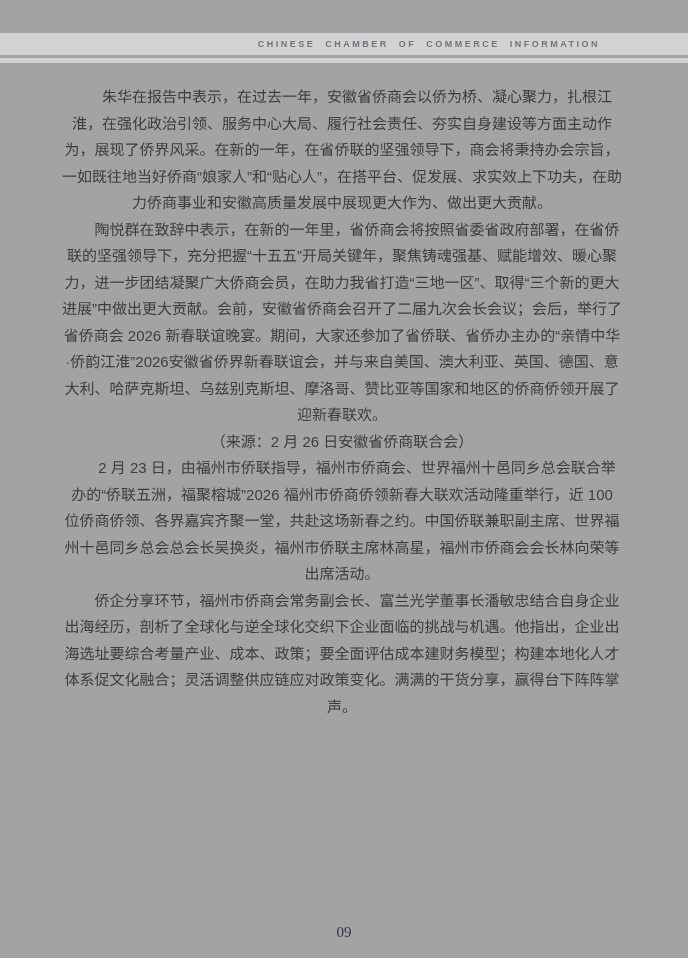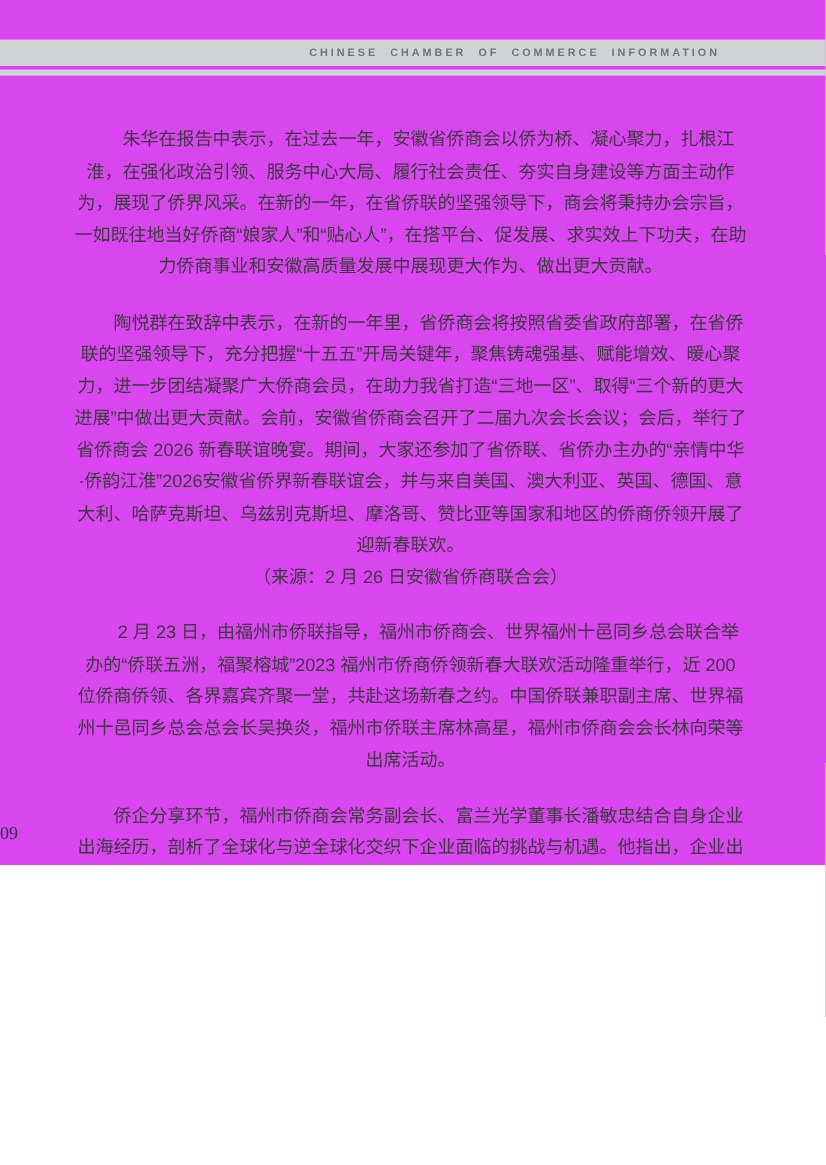--- a/index.html
+++ b/index.html
@@ -4,22 +4,22 @@
 <style>
   html, body {
     margin: 0;
     padding: 0;
     background: #ffffff;
     font-family: "Liberation Sans", "DejaVu Sans", sans-serif;
   }
   .page {
     position: relative;
     width: 688px;
-    height: 721px;
-    background: #d946ef;
+    height: 958px;
+    background: #a3a3a3;
     overflow: hidden;
   }
   
   .header-band {
     position: absolute;
     top: 33px;
     left: 0;
     width: 688px;
     height: 22px;
     background: #d1d2d4;
@@ -55,41 +55,41 @@
     font-size: 15px;
     line-height: 26.5px;
     text-align: justify;
   }
   .content p {
     margin: 0;
     text-align: center;
   }
   .content p.indent {
     text-indent: 2em;
-    margin-top: 20px;
   }
   .source-line {
     text-align: right;
     margin: 0;
   }
   .article-title {
     margin: 15px 0 13px 0;
     text-align: center;
     font-size: 21px;
     font-weight: bold;
     color: #3a3a3c;
     letter-spacing: 1px;
     line-height: 28px;
   }
   
   .page-number {
     position: absolute;
     bottom: 17px;
     left: 0;
     width: 688px;
+    text-align: center;
     font-family: "Liberation Serif", "DejaVu Serif", serif;
     font-size: 15px;
     color: #2f3646;
   }
 </style>
 </head>
 <body>
 
 <div class="page">
 
@@ -101,21 +101,21 @@
   <div class="content">
 
     <div>
       <p class="indent">朱华在报告中表示，在过去一年，安徽省侨商会以侨为桥、凝心聚力，扎根江淮，在强化政治引领、服务中心大局、履行社会责任、夯实自身建设等方面主动作为，展现了侨界风采。在新的一年，在省侨联的坚强领导下，商会将秉持办会宗旨，一如既往地当好侨商“娘家人”和“贴心人”，在搭平台、促发展、求实效上下功夫，在助力侨商事业和安徽高质量发展中展现更大作为、做出更大贡献。</p>
       <p class="indent">陶悦群在致辞中表示，在新的一年里，省侨商会将按照省委省政府部署，在省侨联的坚强领导下，充分把握“十五五”开局关键年，聚焦铸魂强基、赋能增效、暖心聚力，进一步团结凝聚广大侨商会员，在助力我省打造“三地一区”、取得“三个新的更大进展”中做出更大贡献。会前，安徽省侨商会召开了二届九次会长会议；会后，举行了省侨商会 2026 新春联谊晚宴。期间，大家还参加了省侨联、省侨办主办的“亲情中华·侨韵江淮”2026安徽省侨界新春联谊会，并与来自美国、澳大利亚、英国、德国、意大利、哈萨克斯坦、乌兹别克斯坦、摩洛哥、赞比亚等国家和地区的侨商侨领开展了迎新春联欢。</p>
       <p class="source-line">（来源：2 月 26 日安徽省侨商联合会）</p>
     </div>
 
 
     <div>
-      <p class="indent">2 月 23 日，由福州市侨联指导，福州市侨商会、世界福州十邑同乡总会联合举办的“侨联五洲，福聚榕城”2023 福州市侨商侨领新春大联欢活动隆重举行，近 200 位侨商侨领、各界嘉宾齐聚一堂，共赴这场新春之约。中国侨联兼职副主席、世界福州十邑同乡总会总会长吴换炎，福州市侨联主席林高星，福州市侨商会会长林向荣等出席活动。</p>
+      <p class="indent">2 月 23 日，由福州市侨联指导，福州市侨商会、世界福州十邑同乡总会联合举办的“侨联五洲，福聚榕城”2026 福州市侨商侨领新春大联欢活动隆重举行，近 100 位侨商侨领、各界嘉宾齐聚一堂，共赴这场新春之约。中国侨联兼职副主席、世界福州十邑同乡总会总会长吴换炎，福州市侨联主席林高星，福州市侨商会会长林向荣等出席活动。</p>
       <p class="indent">侨企分享环节，福州市侨商会常务副会长、富兰光学董事长潘敏忠结合自身企业出海经历，剖析了全球化与逆全球化交织下企业面临的挑战与机遇。他指出，企业出海选址要综合考量产业、成本、政策；要全面评估成本建财务模型；构建本地化人才体系促文化融合；灵活调整供应链应对政策变化。满满的干货分享，赢得台下阵阵掌声。</p>
     </div>
 
   </div>
 
   <div class="page-number">09</div>
 
 </div>
 
 </body></html>

